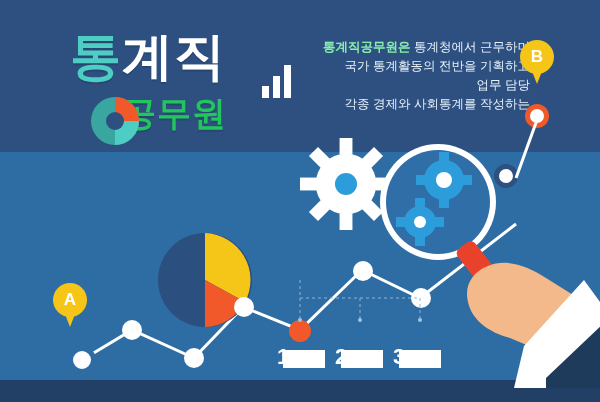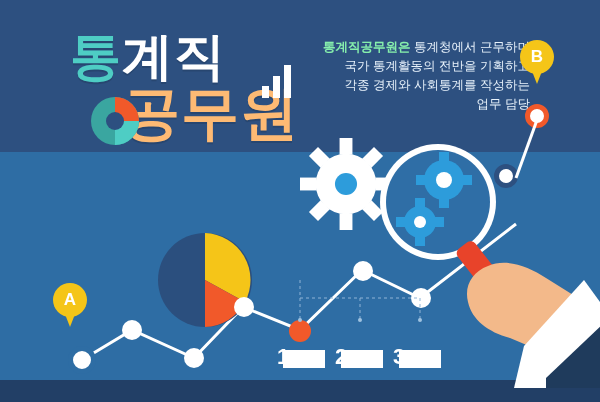--- a/index.html
+++ b/index.html
@@ -20,21 +20,21 @@
   
   #title-block{left:30px;top:18px;width:270px;height:120px;}
   .title-line1{
     font-size:51px;font-weight:bold;color:#ffffff;
     letter-spacing:1px;line-height:50px;
     position:absolute;left:28px;top:14px;
     text-shadow:0 2px 0 rgba(0,0,0,.12);
     margin-left:12px;
   }
   .title-line2{
-    font-size:58px;font-weight:bold;color:#fdba74;
+    font-size:34px;font-weight:bold;color:#22c55e;
     letter-spacing:1px;line-height:50px;
     position:absolute;left:92px;top:70px;
     text-shadow:0 2px 0 rgba(0,0,0,.12);
   }
   .title-accent{color:#4ecdc4;}
 
   
   #title-bars{left:232px;top:46px;width:40px;height:34px;}
   #title-bars i{position:absolute;bottom:0;width:7px;background:#ffffff;display:block;}
 
@@ -91,22 +91,22 @@
       <i style="left:0px;height:12px;"></i>
       <i style="left:11px;height:22px;"></i>
       <i style="left:22px;height:33px;"></i>
     </div>
   </div>
 
   <div class="abs" id="desc">
     <div class="row"><span class="hl">통계직공무원은</span>
       <span> 통계청에서 근무하며</span></div>
     <div class="row">국가 통계활동의 전반을 기획하고</div>
+    <div class="row">업무 담당</div>
     <div class="row">각종 경제와 사회통계를 작성하는</div>
-    <div class="row">업무 담당</div>
   </div>
 
   <svg class="abs" style="left:0;top:150px;width:600px;height:230px;">
     <polyline points="82,210 132,180 194,208 243,157 300,180 362,120 420,148 516,74" fill="none" stroke="#ffffff" stroke-width="3"></polyline>
   </svg>
 
   <svg class="abs" style="left:157px;top:232px;width:96px;height:96px;" viewBox="0 0 96 96">
     <circle cx="48" cy="48" r="47" fill="#2b4f7e"></circle>
     <path d="M48 48 L48 1 A47 47 0 0 1 88 70 Z" fill="#f5c518"></path>
     <path d="M48 48 L88 70 A47 47 0 0 1 48 95 Z" fill="#f1592a"></path>

